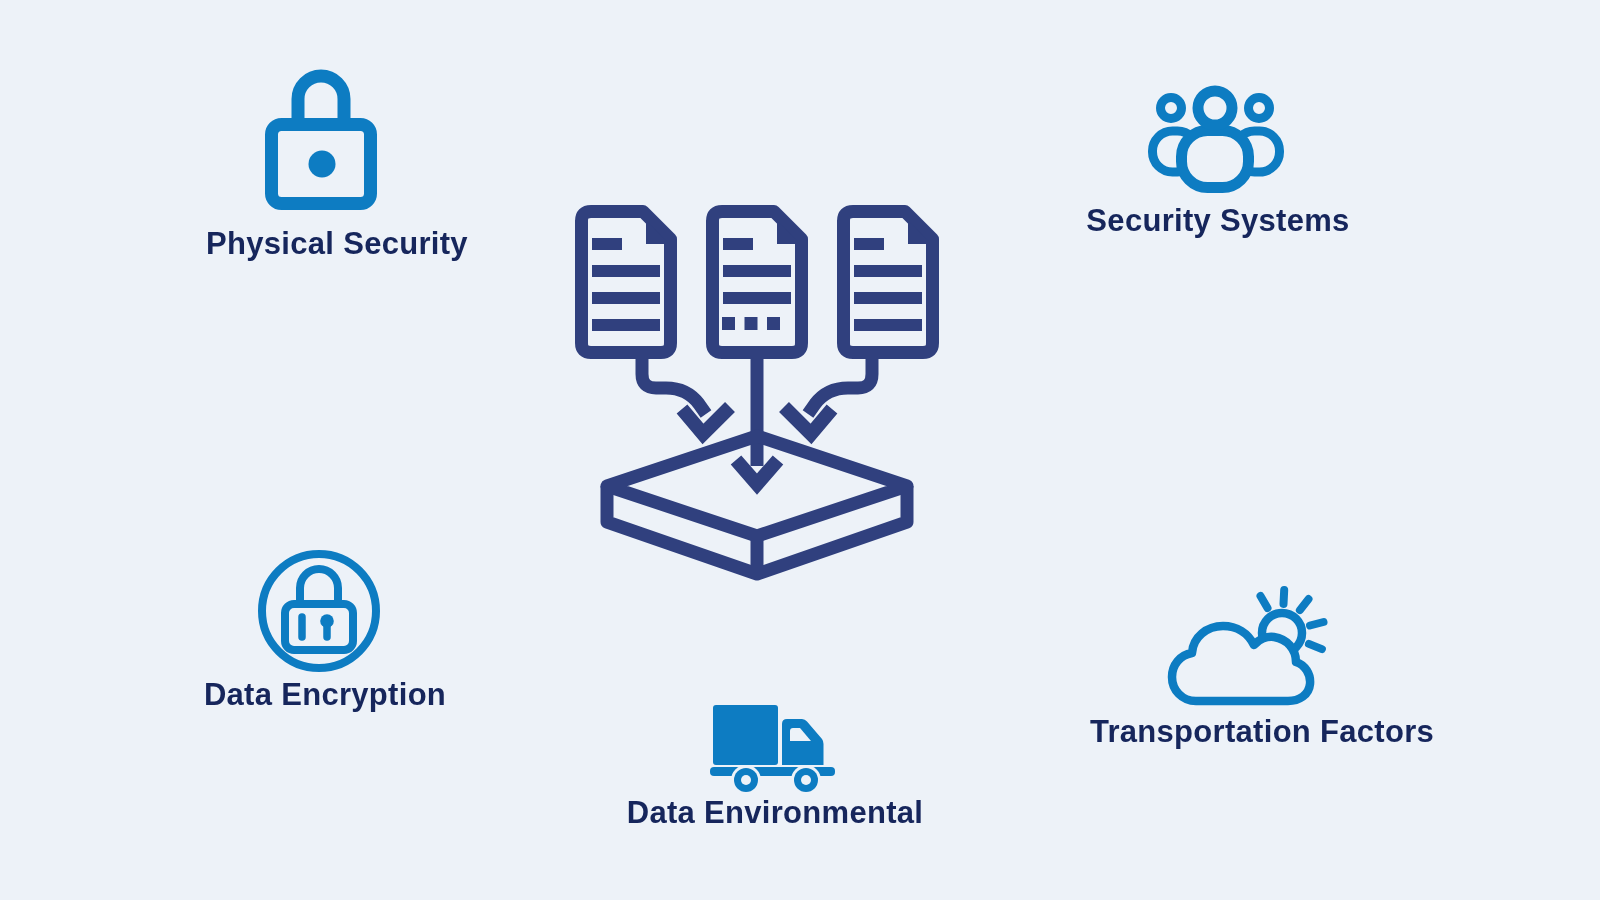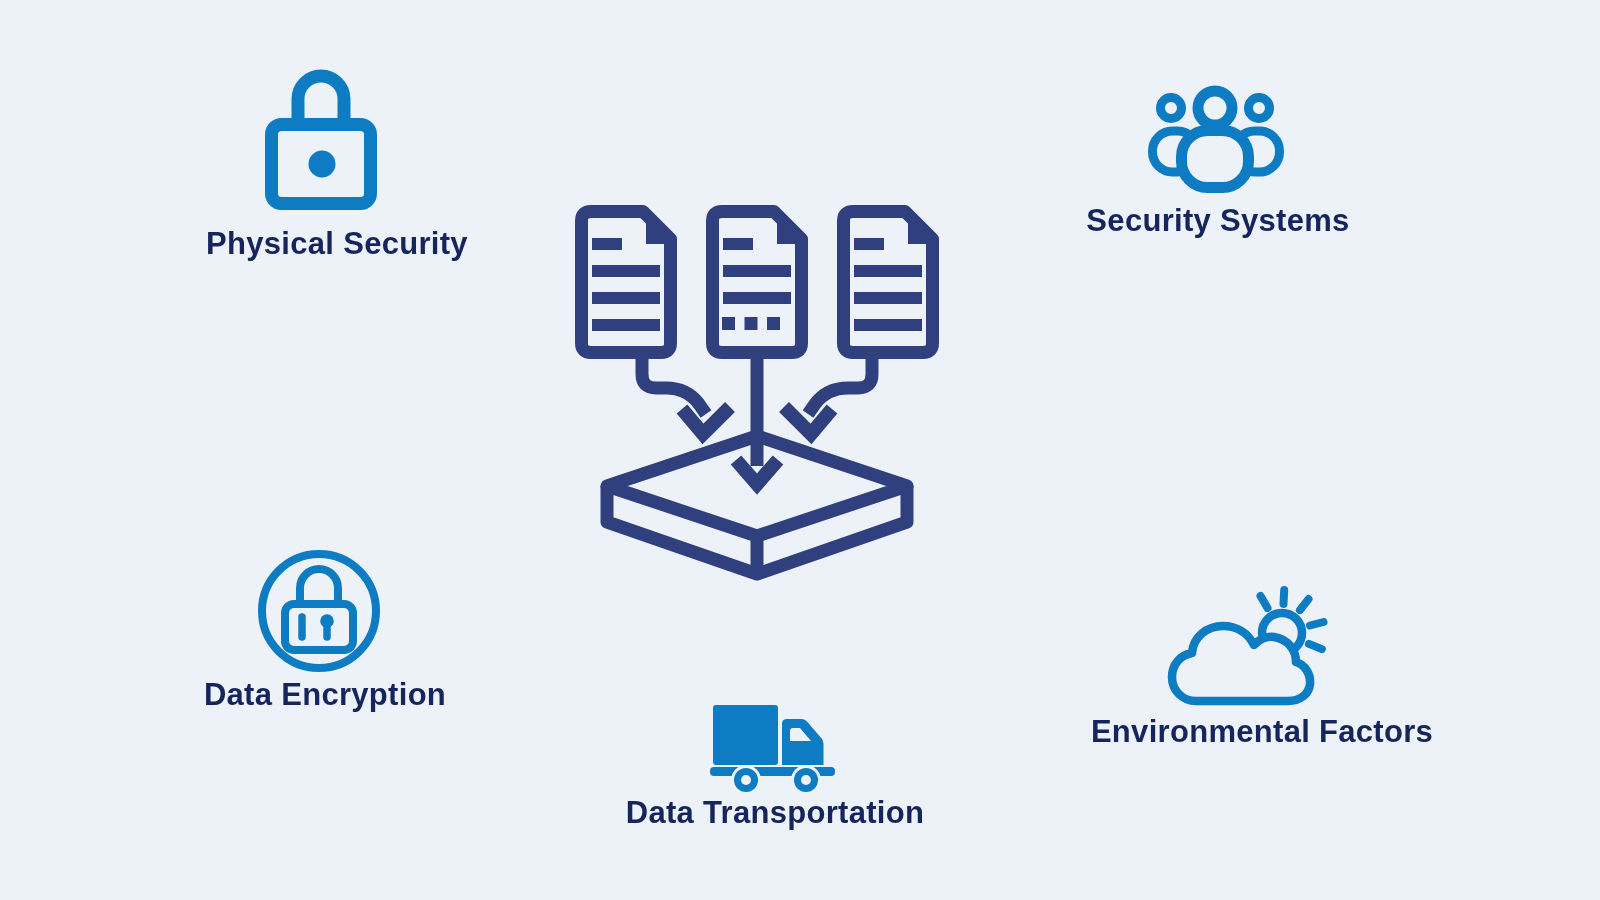--- a/index.html
+++ b/index.html
@@ -121,21 +121,21 @@
       <circle class="fbg" cx="36" cy="77" r="15"></circle>
       <circle class="fbg" cx="96" cy="77" r="15"></circle>
       <rect class="fb" x="3" y="2" width="65" height="60" rx="3"></rect>
       <path class="fb" d="M 72,62 V 21 Q 72,16 77,16 H 92 Q 95,16 97,18.5 L 112,36 Q 113.5,38 113.5,41 V 62 Z"></path>
       <path class="fbg" d="M 80,38 V 28 Q 80,25 83,25 H 90 L 101,38 Z"></path>
       <circle class="fb" cx="36" cy="77" r="12"></circle>
       <circle class="fbg" cx="36" cy="77" r="5"></circle>
       <circle class="fb" cx="96" cy="77" r="12"></circle>
       <circle class="fbg" cx="96" cy="77" r="5"></circle>
     </svg>
-    <div class="label" style="left:575px;top:795px;width:400px">Data Transportation</div>
+    <div class="label" style="left:575px;top:795px;width:400px">Data Environmental</div>
   </div>
 
   <div>
     <svg class="icon" style="left:1158px;top:585px" width="172" height="125" viewBox="0 0 172 125">
       <g class="sb nf" stroke-width="8" stroke-linecap="round">
         <path d="M 109.5,23 L 102.5,11"></path>
         <path d="M 125.5,19 L 126.2,5"></path>
         <path d="M 141.9,25.1 L 150.5,14.1"></path>
         <path d="M 152,40.5 L 165.5,37"></path>
         <path d="M 150.9,58.9 L 163.9,64.1"></path>
@@ -144,16 +144,16 @@
       <path class="sb fbg" stroke-width="8.5" stroke-linejoin="round" d="M 38,116
                C 24,116 14,105 14,92
                C 14,80 22,70 34,68
                C 35,52 49,41 65,41
                C 79,41 90,48 96,60
                C 101,54 109,51 116,52
                C 129,54 138,64 138,77
                C 147,80 153,89 152,99
                C 151,110 141,116 130,116 Z"></path>
     </svg>
-    <div class="label" style="left:1037px;top:714px;width:450px">Environmental Factors</div>
+    <div class="label" style="left:1037px;top:714px;width:450px">Transportation Factors</div>
   </div>
 
 </div>
 
 </body></html>

